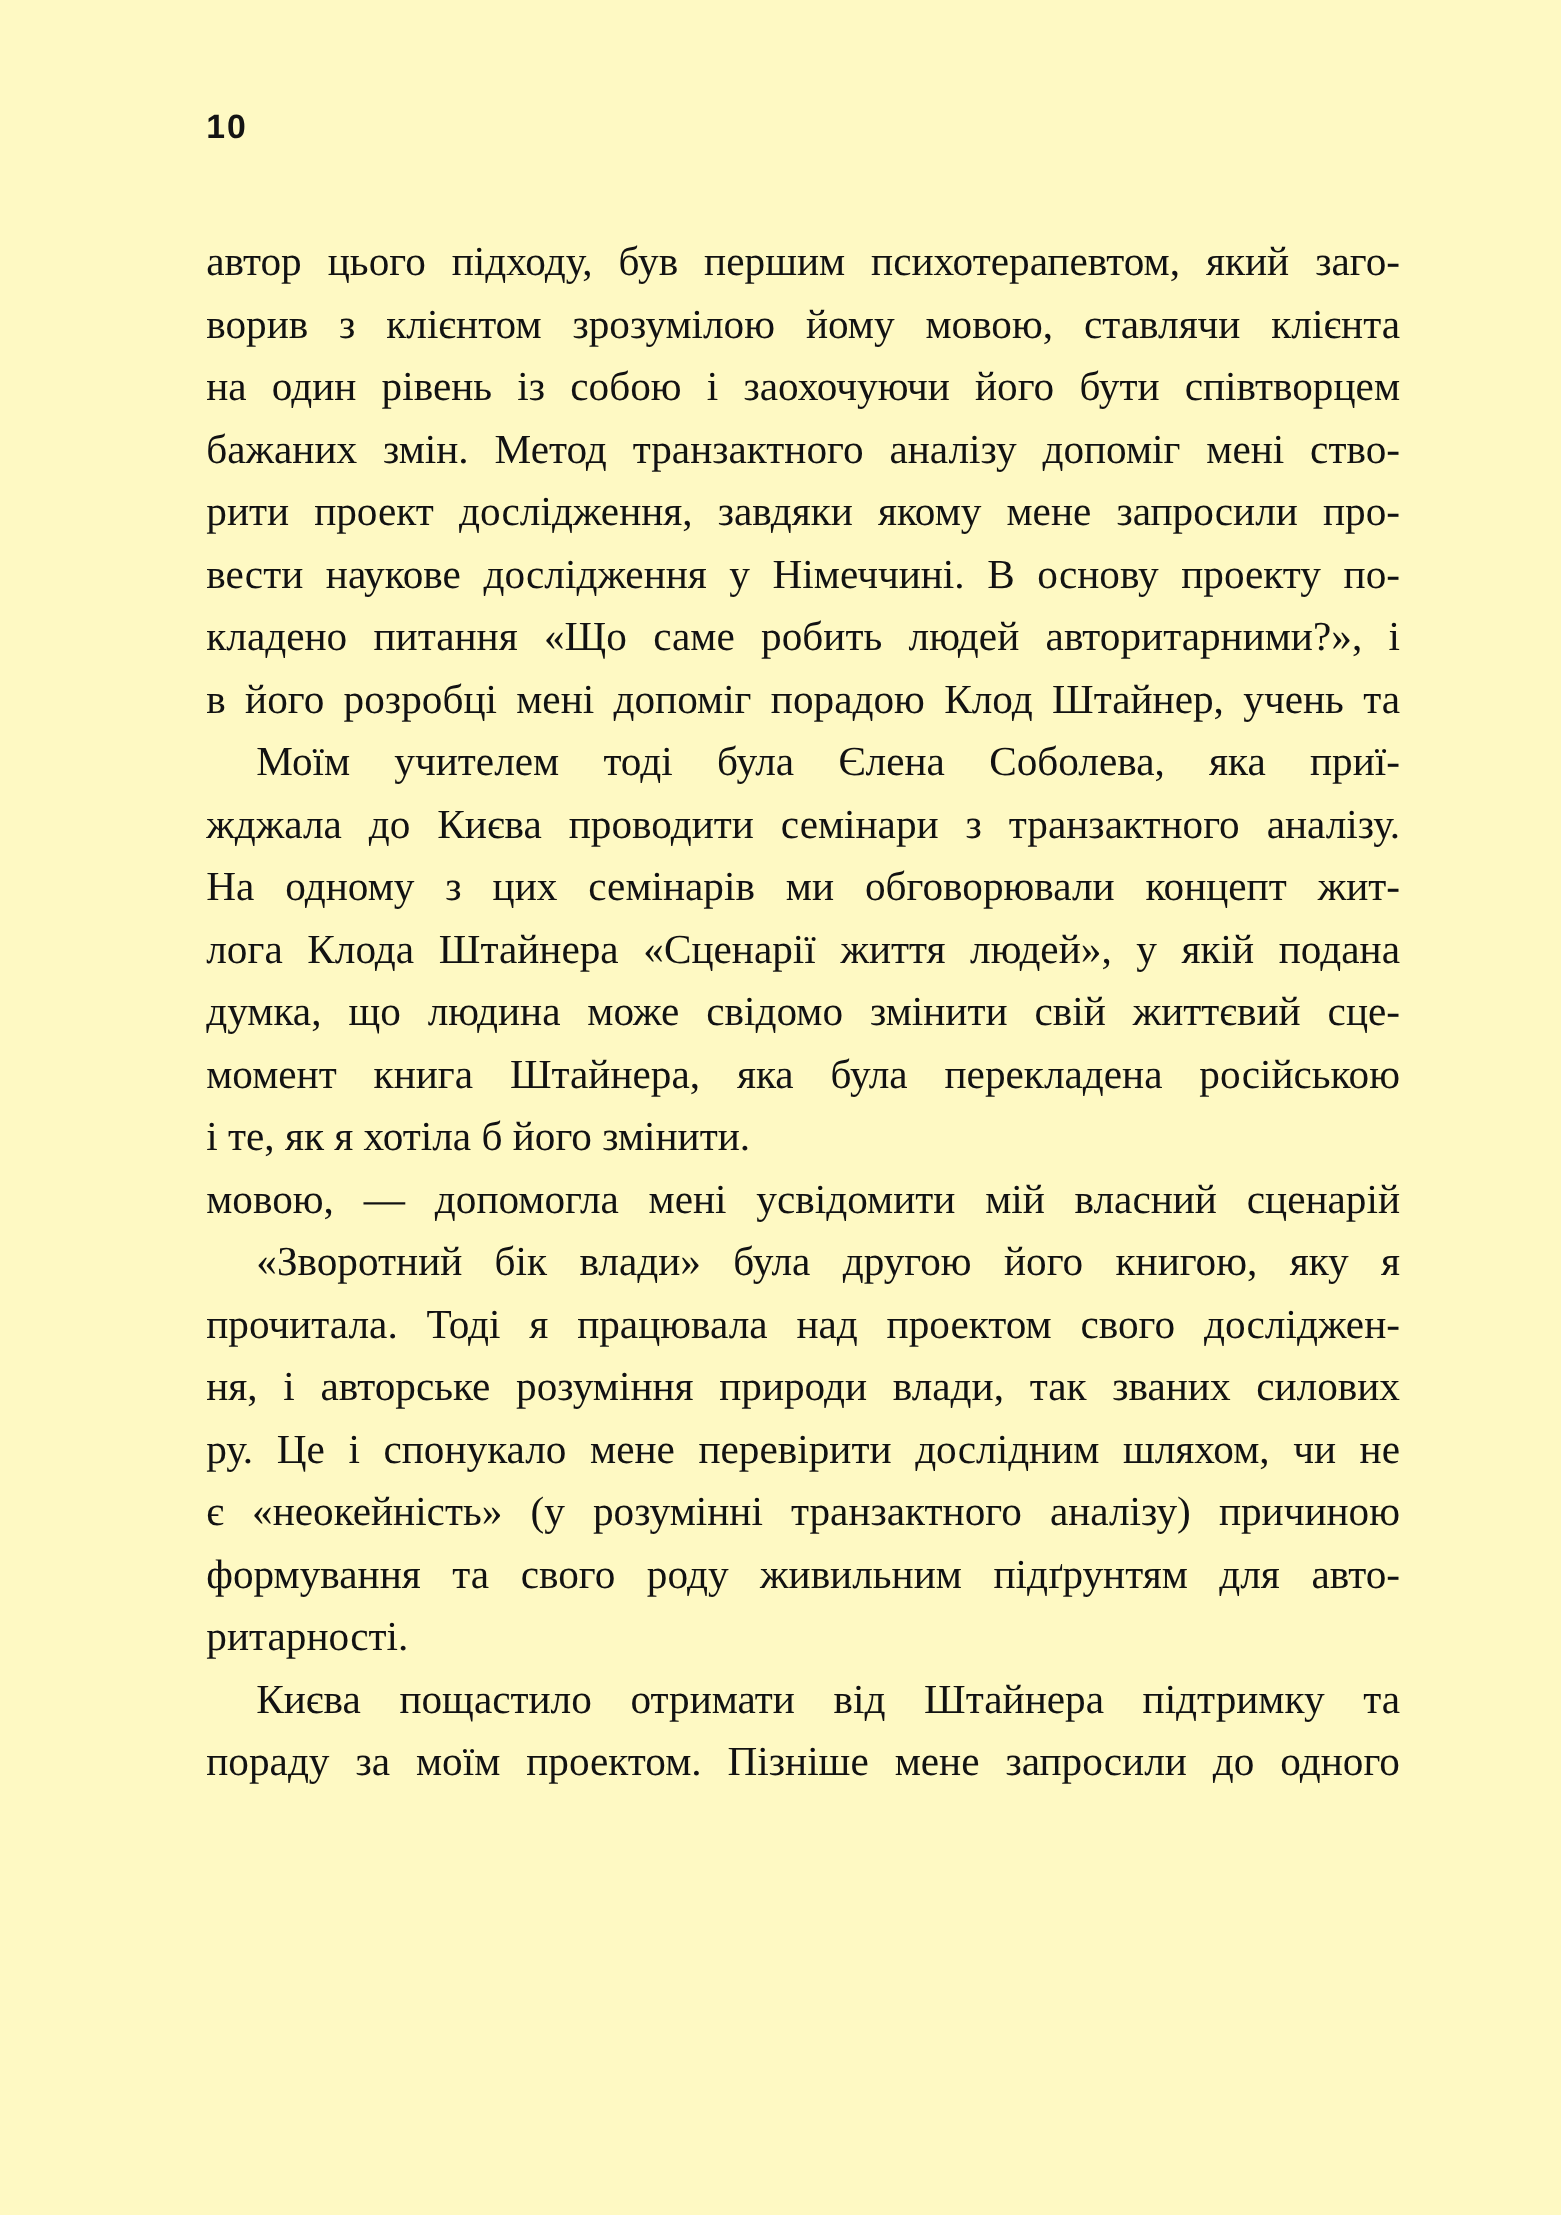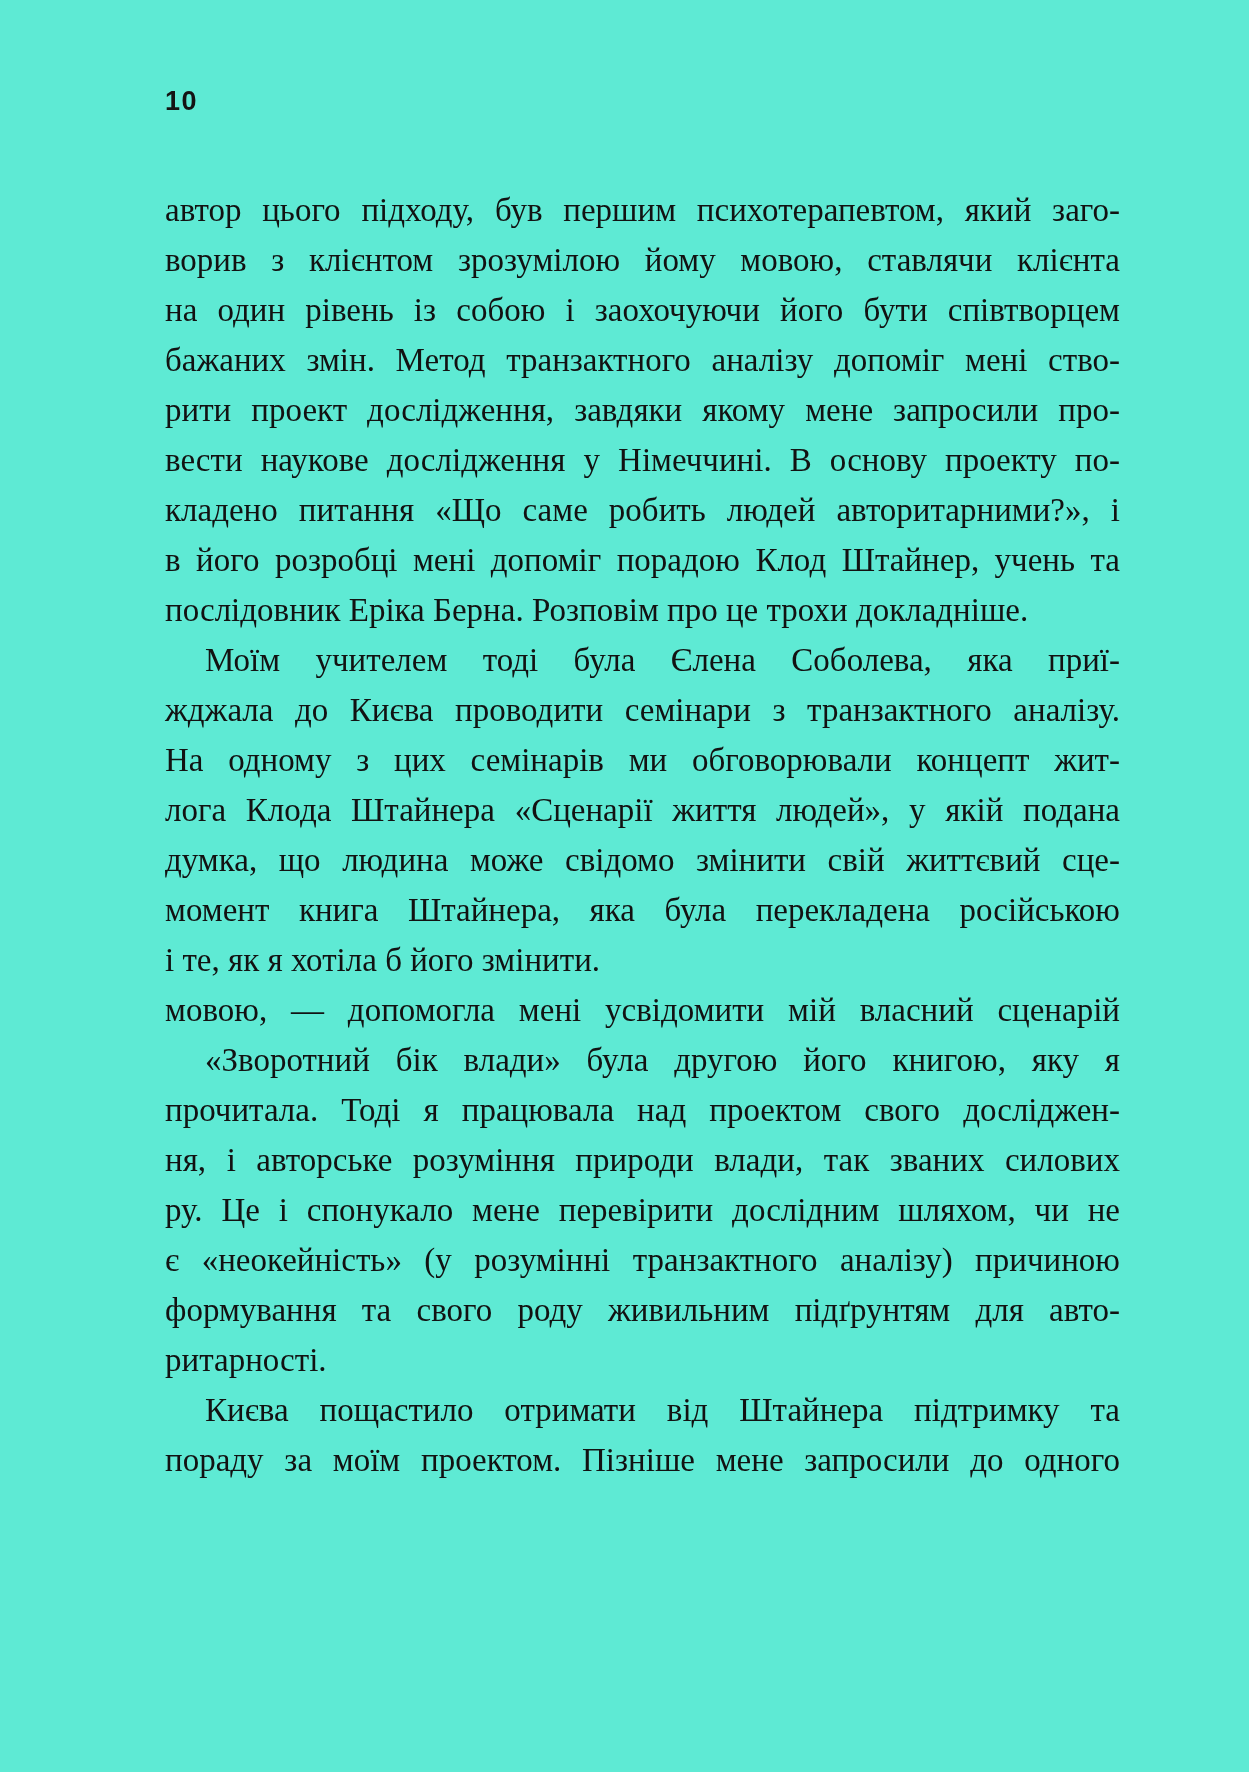--- a/index.html
+++ b/index.html
@@ -4,21 +4,21 @@
 <style>
   html, body {
     margin: 0;
     padding: 0;
     background: #ffffff;
   }
   .page {
     position: relative;
     width: 1249px;
     height: 1772px;
-    background: #5eead4;
+    background: #fef9c3;
     overflow: hidden;
   }
   .running-header {
     position: absolute;
     top: 86px;
     left: 165px;
     width: 955px;
     display: flex;
     justify-content: space-between;
     align-items: baseline;
@@ -73,21 +73,20 @@
 
   <div class="body-text">
       <div class="line">автор цього підходу, був першим психотерапевтом, який заго-</div>
       <div class="line">ворив з клієнтом зрозумілою йому мовою, ставлячи клієнта</div>
       <div class="line">на один рівень із собою і заохочуючи його бути співтворцем</div>
       <div class="line">бажаних змін. Метод транзактного аналізу допоміг мені ство-</div>
       <div class="line">рити проект дослідження, завдяки якому мене запросили про-</div>
       <div class="line">вести наукове дослідження у Німеччині. В основу проекту по-</div>
       <div class="line">кладено питання «Що саме робить людей авторитарними?», і</div>
       <div class="line">в його розробці мені допоміг порадою Клод Штайнер, учень та</div>
-      <div class="line para-end">послідовник Еріка Берна. Розповім про це трохи докладніше.</div>
       <div class="line indent">Моїм учителем тоді була Єлена Соболева, яка приї-</div>
       <div class="line">жджала до Києва проводити семінари з транзактного аналізу.</div>
       <div class="line">На одному з цих семінарів ми обговорювали концепт жит-</div>
       <div class="line">лога Клода Штайнера «Сценарії життя людей», у якій подана</div>
       <div class="line">думка, що людина може свідомо змінити свій життєвий сце-</div>
       <div class="line">момент книга Штайнера, яка була перекладена російською</div>
       <div class="line para-end">і те, як я хотіла б його змінити.</div>
       <div class="line">мовою, — допомогла мені усвідомити мій власний сценарій</div>
       <div class="line indent">«Зворотний бік влади» була другою його книгою, яку я</div>
       <div class="line">прочитала. Тоді я працювала над проектом свого досліджен-</div>

